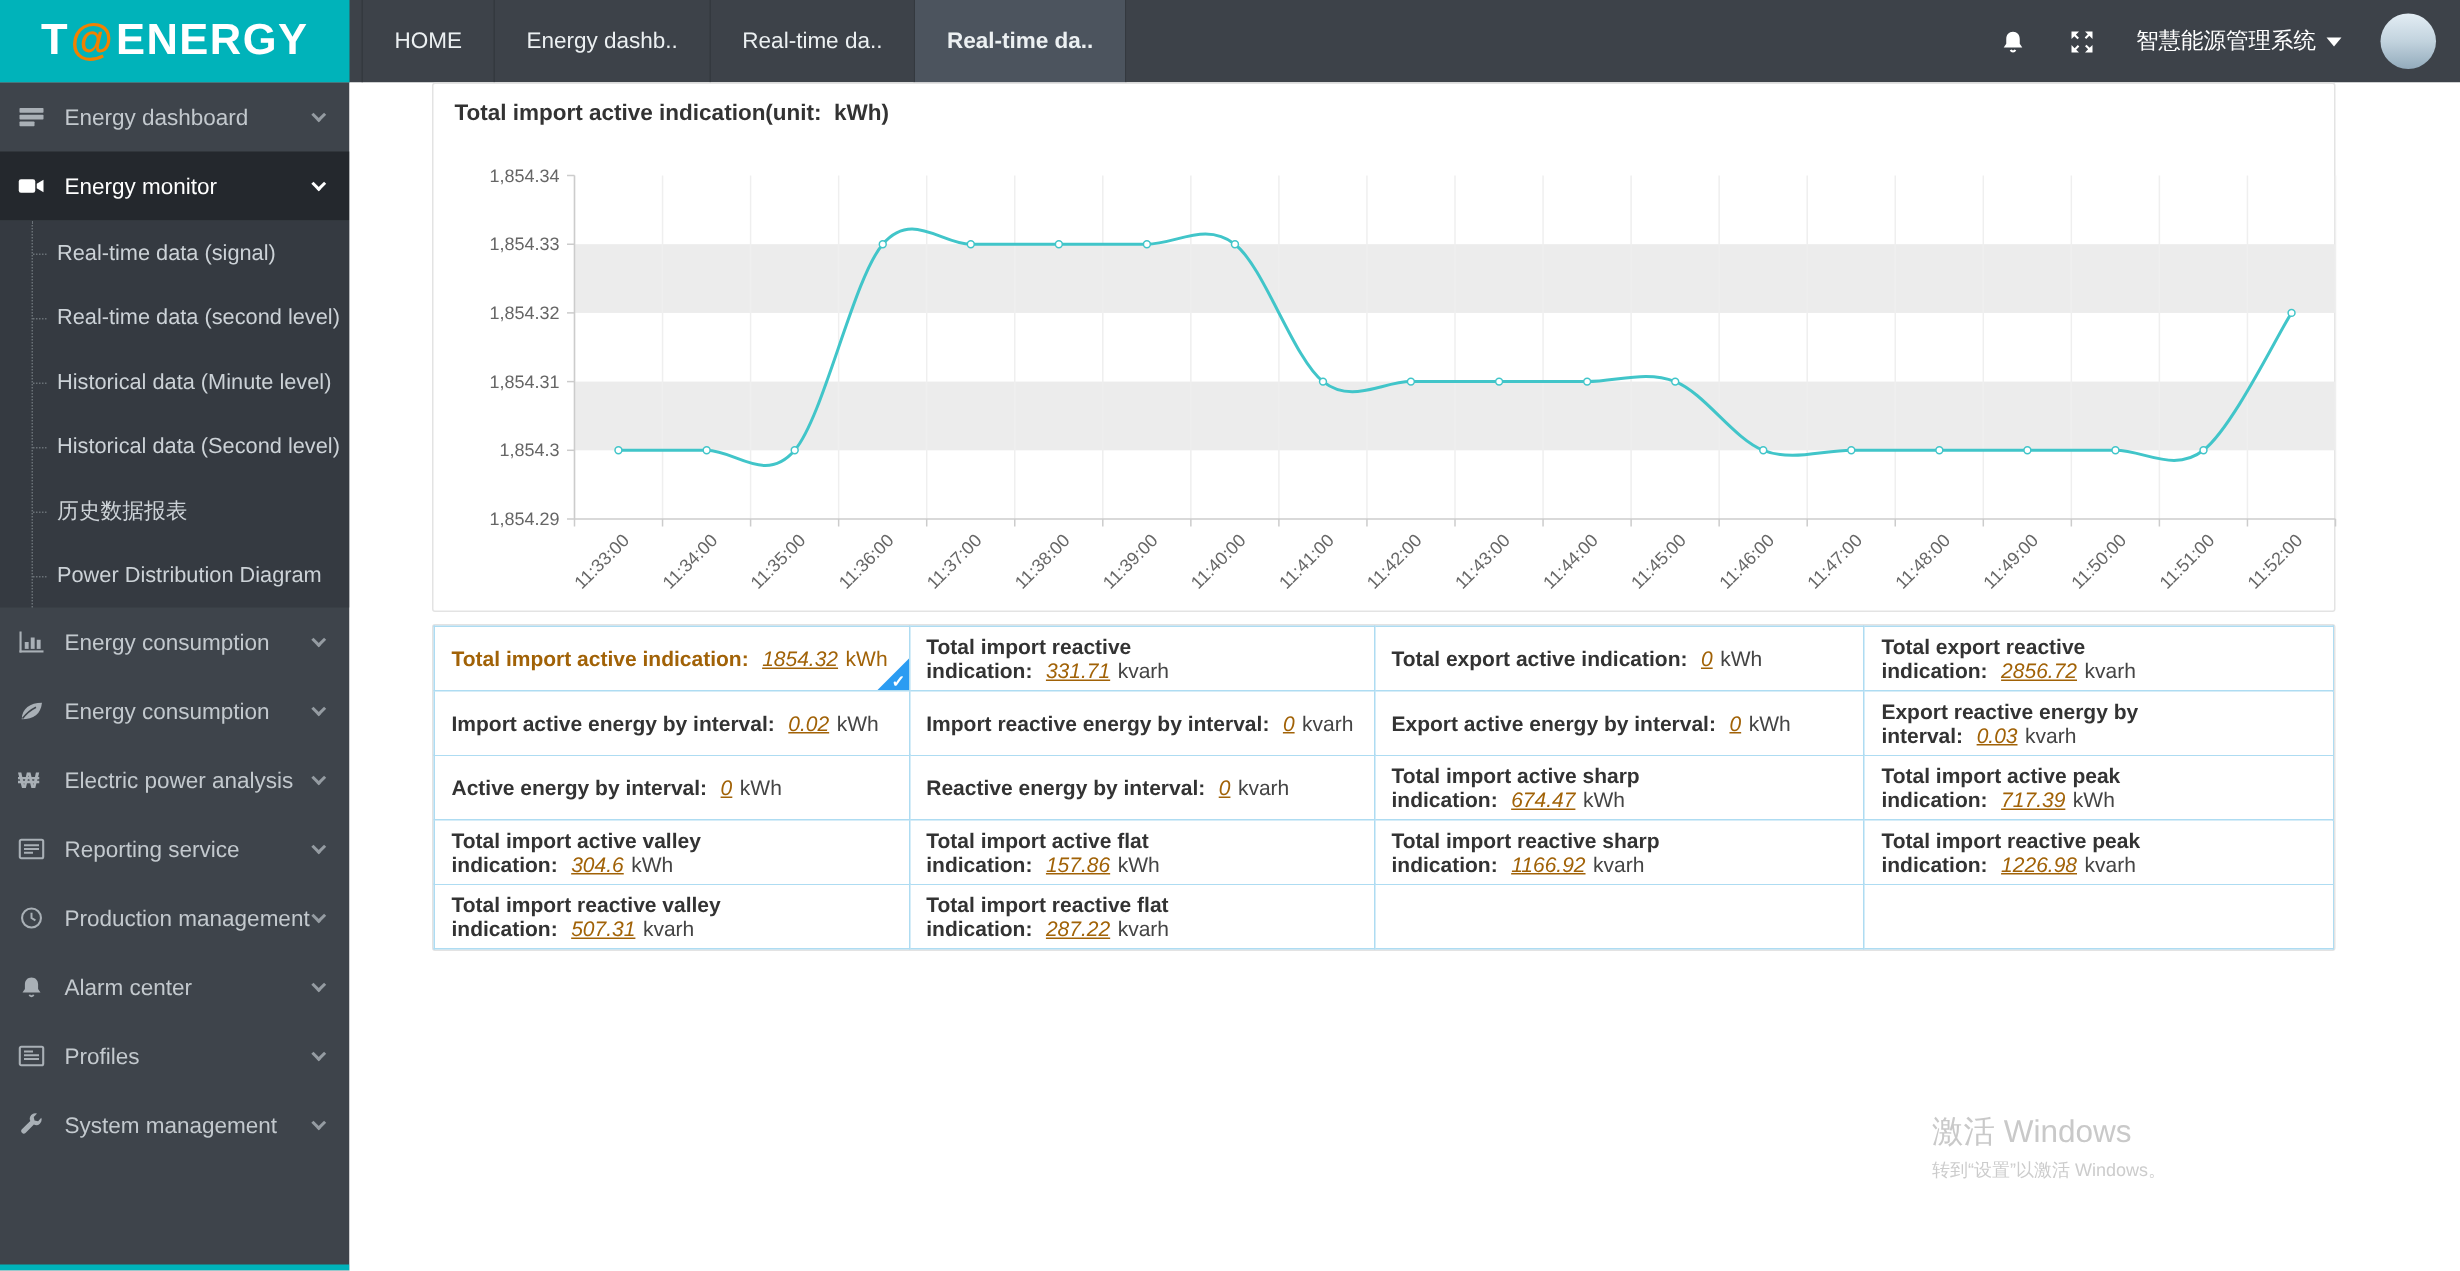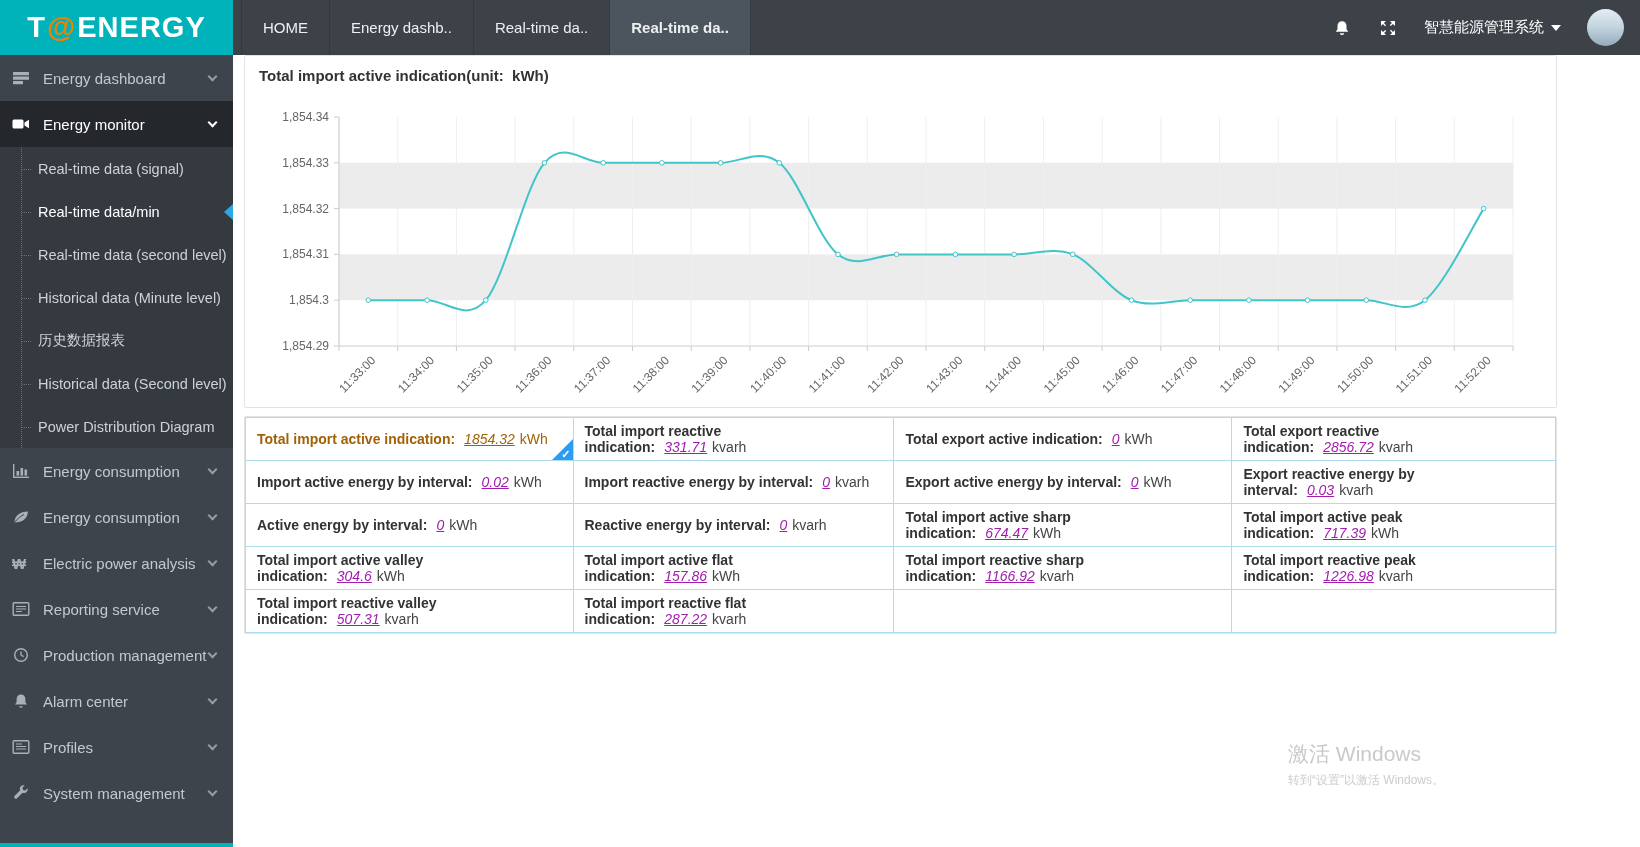--- a/index.html
+++ b/index.html
@@ -44,36 +44,36 @@
   
   .main { position:absolute; top:55px; left:233px; width:1407px; height:792px; background:#fff; }
   .filterbar { height:42px; display:flex; align-items:center; padding-left:20px; }
   .f-label { font-weight:bold; color:#333; font-size:15px; margin-right:9px; }
   .select { width:170px; height:30px; border:1px solid #c8c8c8; border-radius:3px; background:#fff; display:flex;
             align-items:center; justify-content:space-between; padding:0 9px; font-size:14px; color:#555; cursor:pointer;
             margin-right:32px; }
   .sel-caret { width:0; height:0; border-left:4px solid transparent; border-right:4px solid transparent; border-top:5px solid #999; }
   .go-btn { width:42px; height:31px; border:1px solid #c8c8c8; border-radius:4px; background:#fff; color:#555; font-size:15px;
             cursor:pointer; margin-left:-12px; font-family:"Liberation Sans",sans-serif; }
-  .content { padding:0 83px 0 11px; }
+  .content { padding:0 83px 0 11px;margin-left:44px; }
 
   .chart-panel { border:1px solid #e3e3e3; border-radius:2px; background:#fff; }
   .chart-title { padding:11px 14px 1px 14px; font-weight:bold; font-size:15px; color:#333; }
   #chartSvg { display:block; }
 
   .info-panel { margin-top:8px; border:1px solid #e3e3e3; border-radius:2px; background:#fff; }
   .panel-header { height:34px; background:#f4f4f4; border-bottom:1px solid #e3e3e3; display:flex; align-items:center;
                   justify-content:space-between; padding:0 26px 0 13px; font-size:14.5px; color:#555; }
   .multi-curve { display:flex; align-items:center; gap:4px; font-size:14px; color:#333; cursor:pointer; }
   .info-table { width:100%; border-collapse:collapse; table-layout:fixed; }
   .info-table td { border:1px solid #aedcf2; padding:5px 11px; height:40px; font-size:14px; color:#333;
                    position:relative; vertical-align:middle; background:#fff; }
   .lbl { font-weight:bold; color:#333; margin-right:9px; }
   .valgrp { white-space:nowrap; }
-  .val { font-style:italic; text-decoration:underline; color:#a21caf; }
+  .val { font-style:italic; text-decoration:underline; color:#a16207; }
   .unit { color:#444; margin-left:5px; }
   td.sel .lbl, td.sel .val, td.sel .unit { color:#a16207; }
   .corner { position:absolute; right:0; bottom:0; width:0; height:0;
             border-left:21px solid transparent; border-bottom:21px solid #2b9cf2; }
   .ck { position:absolute; right:2px; bottom:-1px; color:#fff; font-size:11px; font-weight:bold; }
 
   .watermark { position:absolute; left:1288px; top:740px; color:#c9c9c9; }
   .wm1 { font-size:21px; }
   .wm2 { font-size:12px; margin-top:4px; color:#cccccc; }
 </style>
@@ -135,35 +135,31 @@
             <path d="M12.5 6.5L17 3.8v8.4l-4.5-2.7z" fill="#fff"></path>
           </svg>
         </span>
       <span>Energy monitor</span>
       <span class="chev" style="border-color:#fff"></span>
     </div>
     <div class="submenu">
       <div class="sub-item">
           <span>Real-time data (signal)</span>
         </div>
-      <div class="sub-item active">
-          <span>Real-time data/min</span>
-          <span class="sel-arrow"></span>
-        </div>
       <div class="sub-item">
           <span>Real-time data (second level)</span>
         </div>
       <div class="sub-item">
           <span>Historical data (Minute level)</span>
         </div>
       <div class="sub-item">
+          <span>Historical data (Second level)</span>
+        </div>
+      <div class="sub-item">
           <span>历史数据报表</span>
-        </div>
-      <div class="sub-item">
-          <span>Historical data (Second level)</span>
         </div>
       <div class="sub-item">
           <span>Power Distribution Diagram</span>
         </div>
     </div>
     <div class="side-item">
       <span class="s-icon">
           <svg width="18" height="16" viewBox="0 0 18 16">
             <g fill="#a9b0b6">
               <rect x="1" y="1" width="1.4" height="14"></rect>

